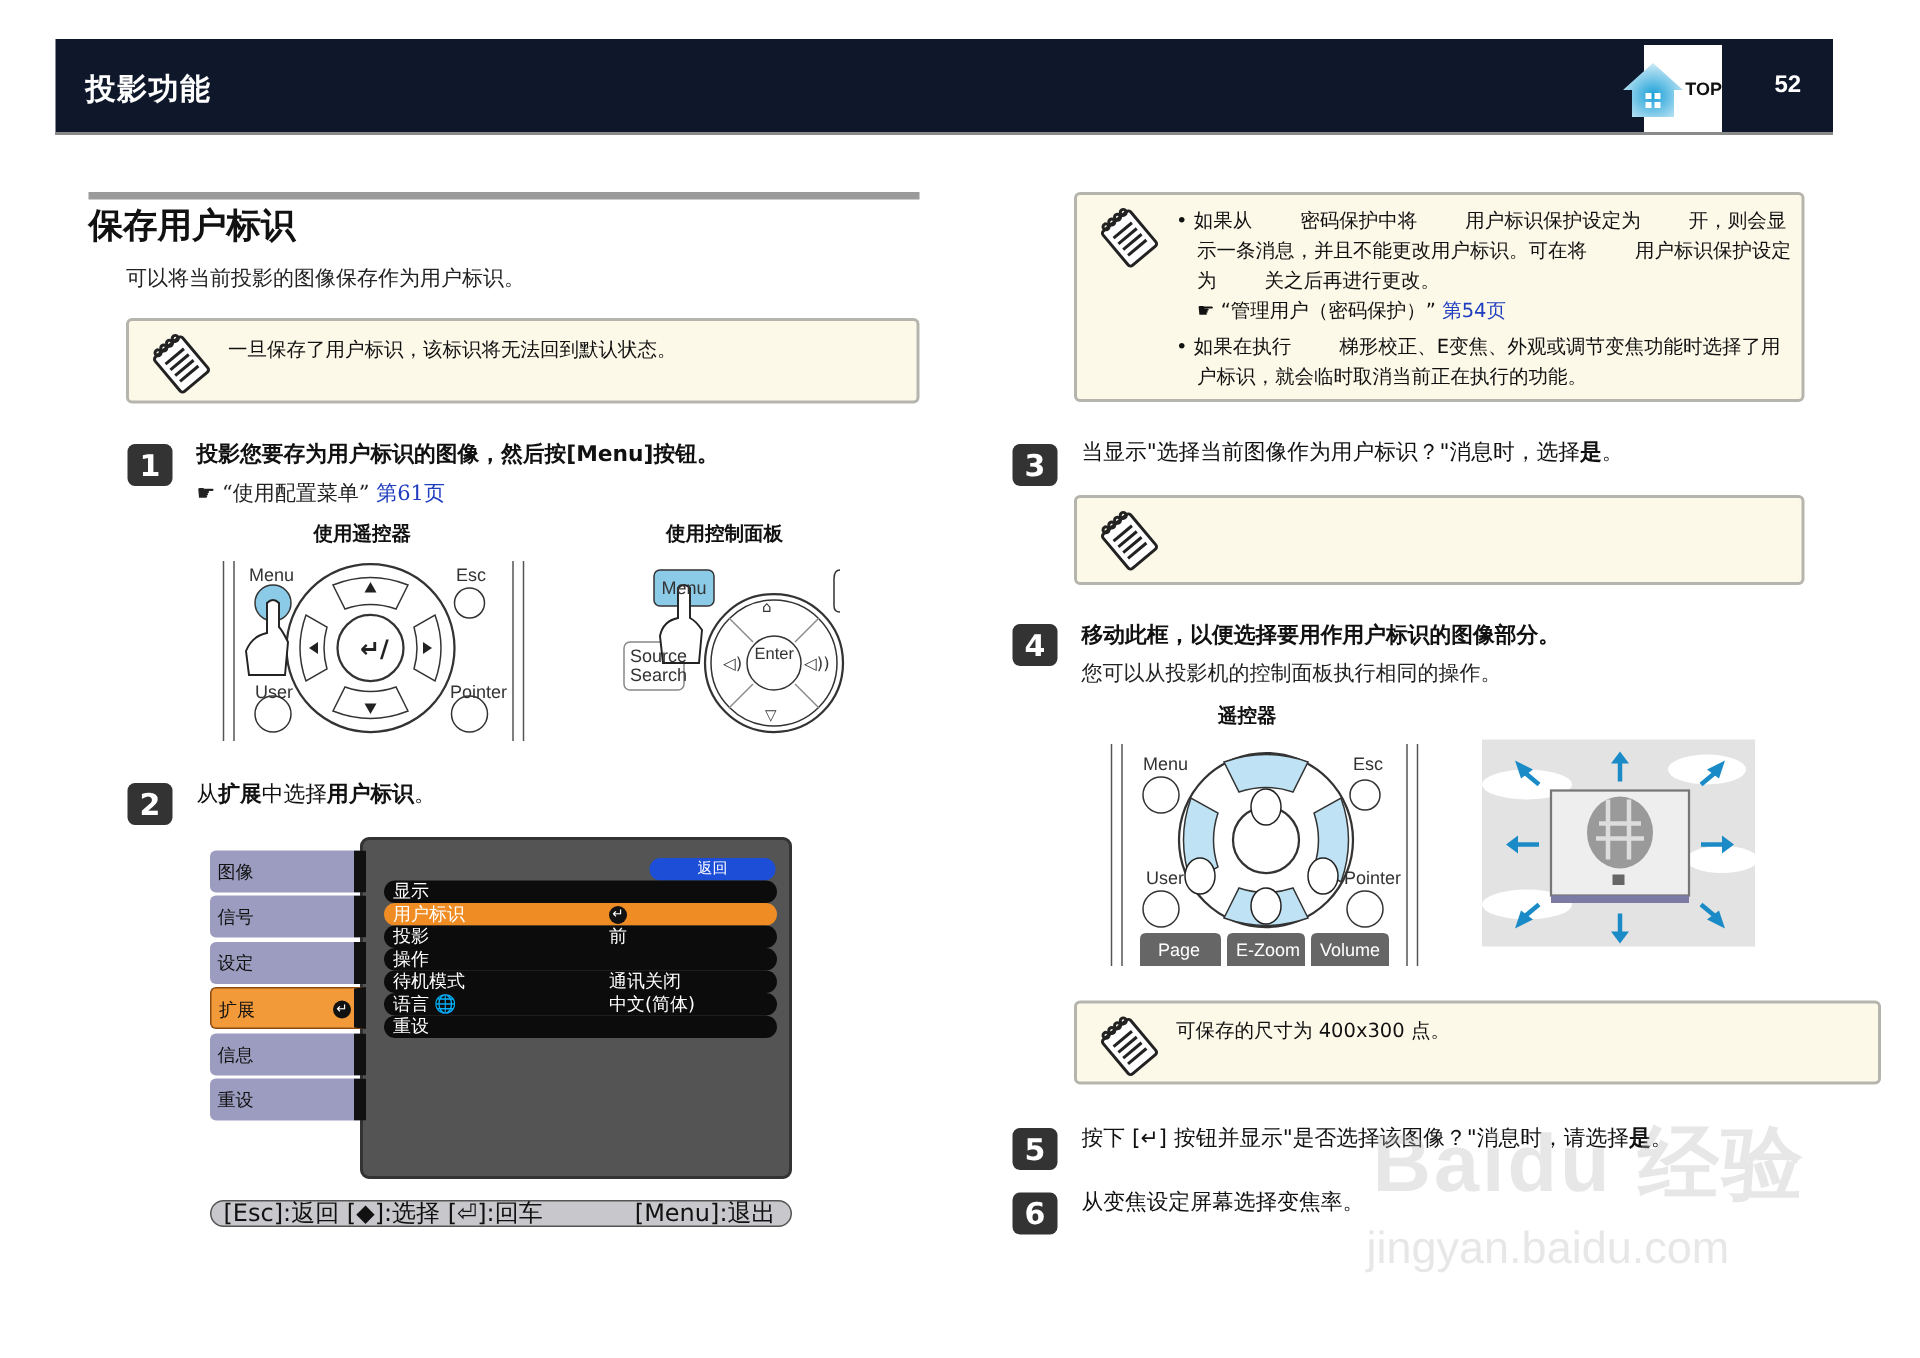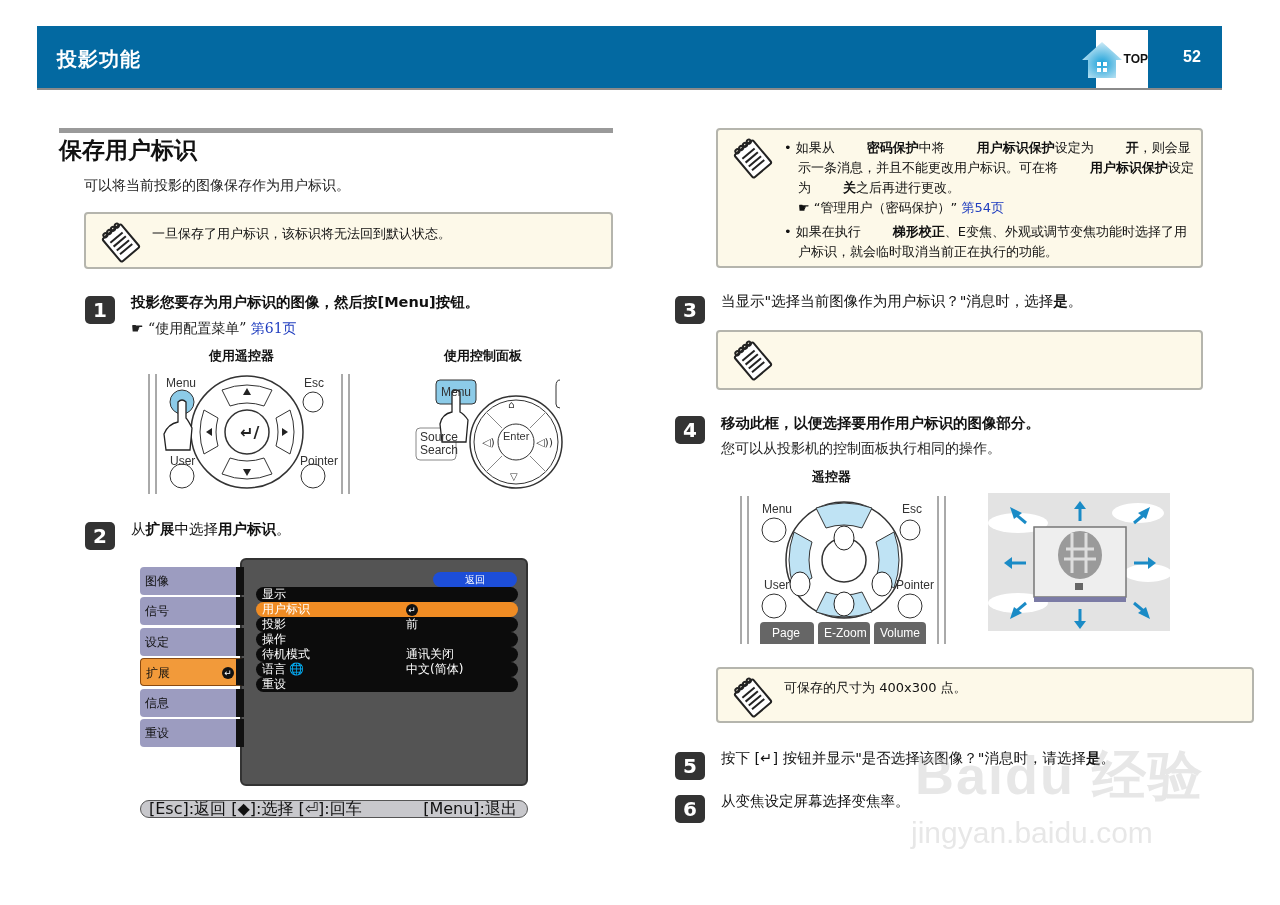--- a/index.html
+++ b/index.html
@@ -4,21 +4,21 @@
   <style>
     * { box-sizing: border-box; margin: 0; padding: 0; }
     body {
       width: 1280px; height: 905px; background: #ffffff; position: relative;
       font-family: "DejaVu Sans", "Liberation Sans", sans-serif; color: #1a1a1a;
       overflow: hidden;
     }
     .abs { position: absolute; }
     
     .header {
-      left: 37px; top: 26px; width: 1185px; height: 64px; background: #0369a1;
+      left: 37px; top: 26px; width: 1185px; height: 64px; background: #0f172a;
       border-bottom: 2px solid #8a8a8a;
       text-align: center;
     }
     .header-title {
       left: 20px; top: 20px; color: #fff; font-size: 20px; font-weight: bold; letter-spacing: 1px;
     }
     .top-btn {
       left: 1059px; top: 4px; width: 52px; height: 58px; background: #fff;
       display: flex; flex-direction: row; align-items: center; justify-content: flex-end;
       cursor: pointer;
@@ -37,21 +37,21 @@
     .section-rule { left: 59px; top: 128px; width: 554px; height: 5px; background: #9a9a9a; }
     .section-title { left: 59px; top: 135px; font-size: 23px; font-weight: bold; color: #111; }
     .intro { left: 84px; top: 177px; font-size: 14px; font-family: "DejaVu Serif", serif; color: #222; }
 
     
     .note {
       background: #fdf9e9; border: 2px solid #b5b5ad; border-radius: 4px;
     }
     .note-icon { position: absolute; left: 14px; top: 8px; width: 42px; height: 42px; }
     .note-text { position: absolute; left: 66px; font-size: 13px; line-height: 20px; color: #111; }
-    .note-text b { font-weight: bold; padding-left: 32px; }
+    .note-text b { font-weight: normal; padding-left: 32px; }
     .link { color: #1f3dbf; }
 
     
     .step-badge {
       width: 30px; height: 28px; background: #333; border-radius: 5px; color: #fff;
       font-weight: bold; font-size: 20px; text-align: center; line-height: 28px;
       font-family: "DejaVu Sans", sans-serif;
     }
     .step-text { font-size: 14.5px; font-weight: bold; color: #111; }
     .sub-text { font-size: 14px; font-family: "DejaVu Serif", serif; color: #222; }

